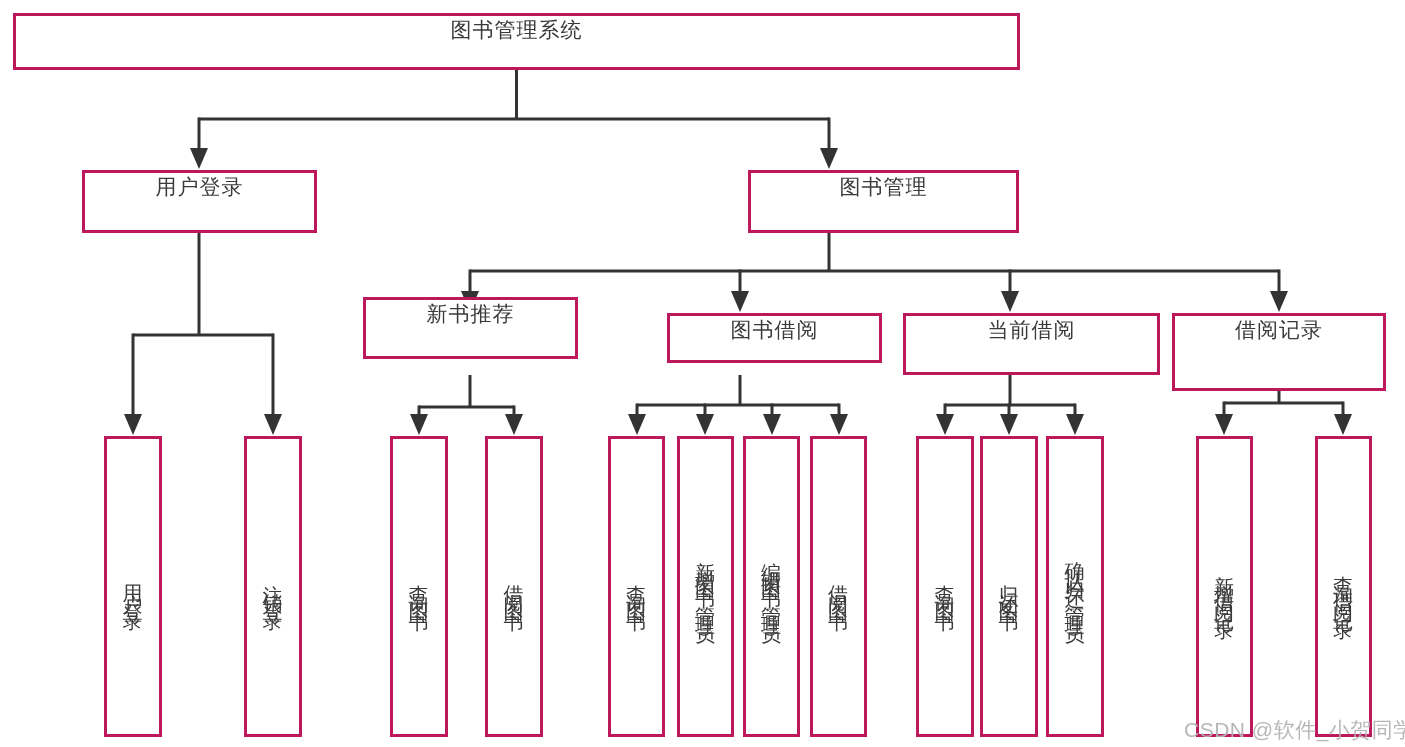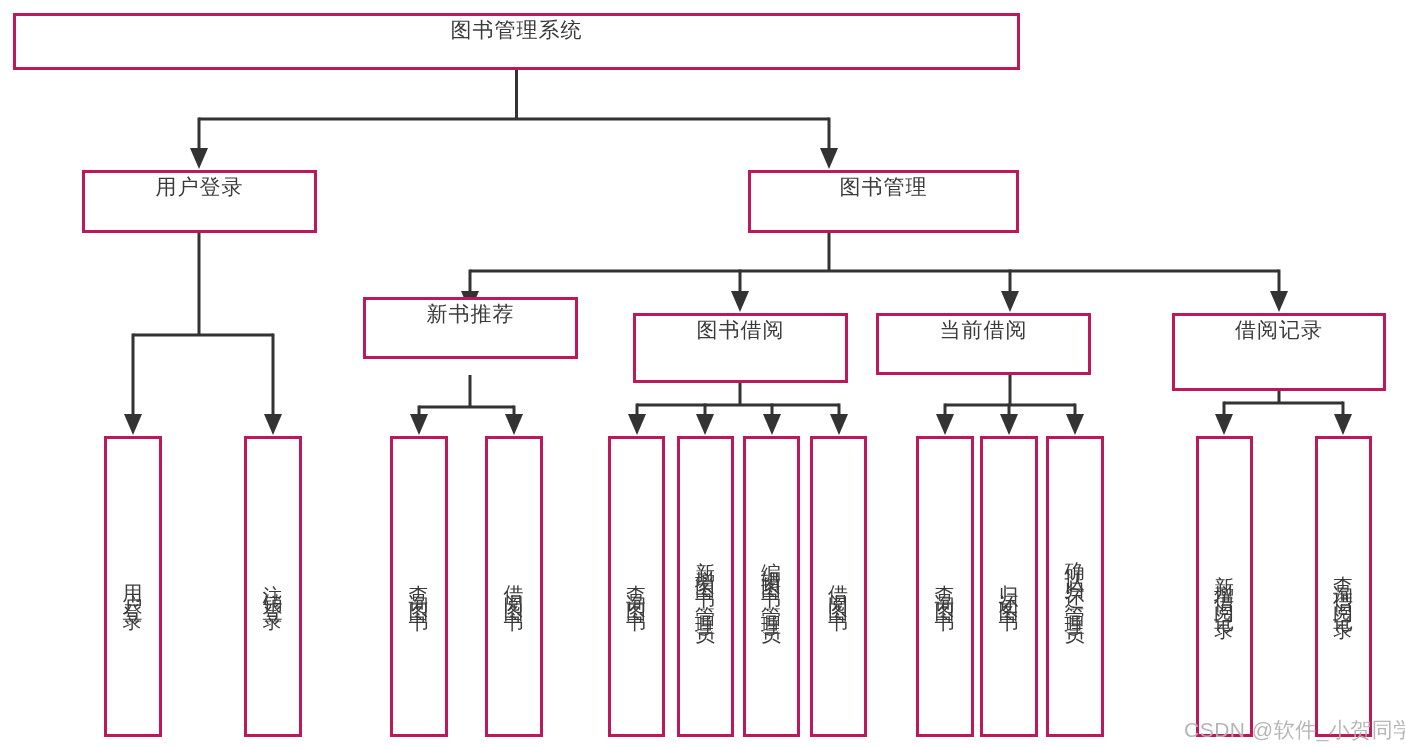--- a/index.html
+++ b/index.html
@@ -51,22 +51,22 @@
     opacity: 0.95;
     white-space: nowrap;
     z-index: 10;
     letter-spacing: 0.5px;
   }
   
   #root-node        { left: 13px;   top: 13px;  width: 1007px; height: 57px; }
   #node-user-login  { left: 82px;   top: 170px; width: 235px;  height: 63px; }
   #node-book-mgmt   { left: 712px;  top: 170px; width: 271px;  height: 63px; margin-left: 36px; }
   #node-new-books      { left: 363px;  top: 297px; width: 215px; height: 62px; }
-  #node-book-borrow    { left: 633px;  top: 313px; width: 215px; height: 70px; font-family: Liberation Mono, monospace; }
-  #node-current-borrow { left: 876px;  top: 313px; width: 215px; height: 62px; }
+  #node-book-borrow    { left: 667px;  top: 313px; width: 215px; height: 50px; font-family: Liberation Mono, monospace; }
+  #node-current-borrow { left: 903px;  top: 313px; width: 257px; height: 62px; }
   #node-borrow-records { left: 1172px; top: 313px; width: 214px; height: 78px; }
   .leaf { top: 436px; height: 301px; }
   #leaf-a1 { left: 104px;  width: 58px; }
   #leaf-a2 { left: 244px;  width: 58px; }
   #leaf-b1 { left: 390px;  width: 58px; }
   #leaf-b2 { left: 485px;  width: 58px; }
   #leaf-c1 { left: 608px;  width: 57px; }
   #leaf-c2 { left: 677px;  width: 57px; }
   #leaf-c3 { left: 743px;  width: 57px; }
   #leaf-c4 { left: 810px;  width: 57px; }

